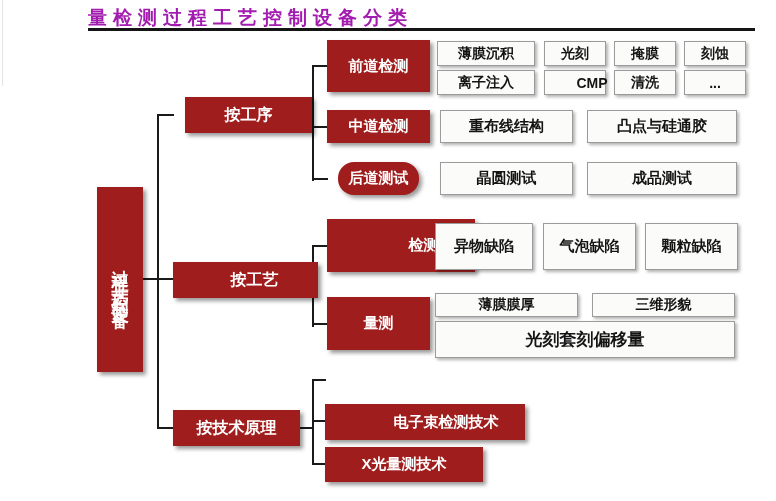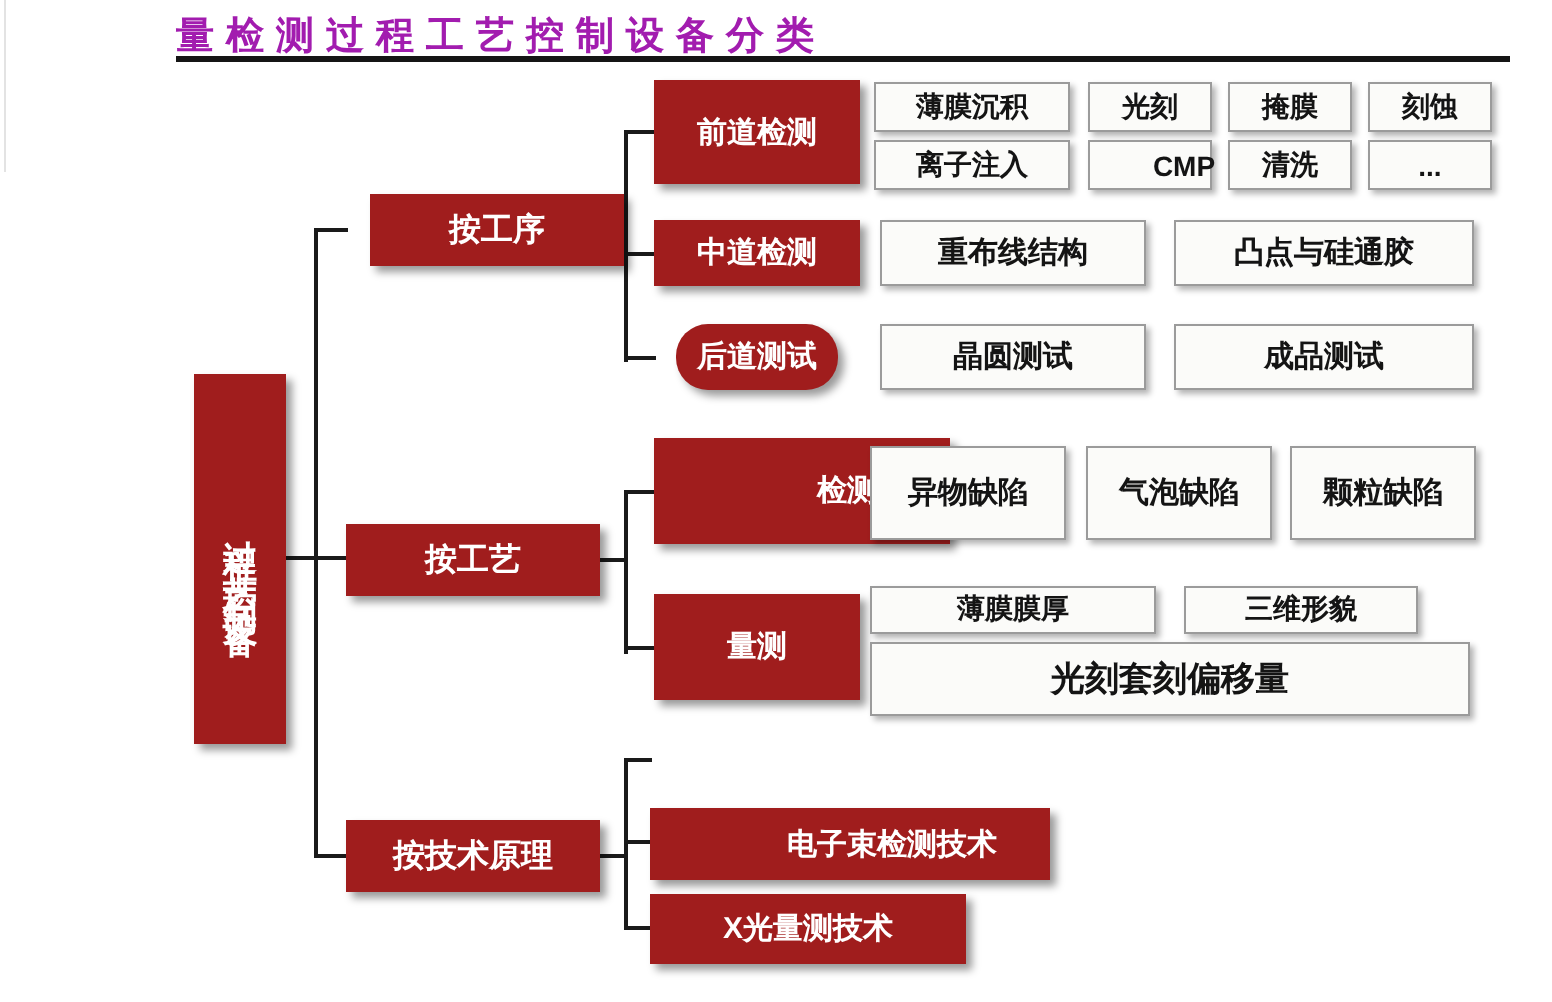--- a/index.html
+++ b/index.html
@@ -66,21 +66,21 @@
   <div class="line" style="left:312px;top:379px;width:2px;height:86px;"></div>
   <div class="line" style="left:312px;top:379px;width:14px;height:2px;"></div>
   <div class="line" style="left:312px;top:420px;width:14px;height:2px;"></div>
   <div class="line" style="left:312px;top:463px;width:14px;height:2px;"></div>
 
   <div class="node" style="left:97px;top:187px;width:46px;height:185px;">
     <span class="root-label">过程工艺控制设备</span>
   </div>
 
   <div class="node" style="left:173px;top:97px;width:127px;height:36px;margin-left:12px;">按工序</div>
-  <div class="node" style="left:173px;top:262px;width:127px;height:36px;">按工艺</div>
+  <div class="node" style="left:173px;top:262px;width:127px;height:36px;padding-left:18px;">按工艺</div>
   <div class="node" style="left:173px;top:410px;width:127px;height:36px;">按技术原理</div>
 
   <div class="node small" style="left:327px;top:40px;width:103px;height:52px;">前道检测</div>
   <div class="node small" style="left:327px;top:110px;width:103px;height:33px;">中道检测</div>
   <div class="node small" style="left:338px;top:162px;width:81px;height:33px;border-radius:16px;">后道测试</div>
 
   <div class="node small" style="left:327px;top:219px;width:103px;height:53px;padding-left:45px;">检测</div>
   <div class="node small" style="left:327px;top:297px;width:103px;height:53px;">量测</div>
 
   <div class="node small" style="left:325px;top:404px;width:158px;height:36px;padding-left:42px;">电子束检测技术</div>
@@ -100,16 +100,16 @@
   <div class="leaf" style="left:587px;top:110px;width:150px;height:33px;font-size:15px;">凸点与硅通胶</div>
 
   <div class="leaf" style="left:440px;top:162px;width:133px;height:33px;font-size:15px;">晶圆测试</div>
   <div class="leaf" style="left:587px;top:162px;width:150px;height:33px;font-size:15px;">成品测试</div>
 
   <div class="leaf" style="left:435px;top:223px;width:98px;height:47px;font-size:15px;">异物缺陷</div>
   <div class="leaf" style="left:543px;top:223px;width:93px;height:47px;font-size:15px;">气泡缺陷</div>
   <div class="leaf" style="left:645px;top:223px;width:93px;height:47px;font-size:15px;">颗粒缺陷</div>
 
   <div class="leaf" style="left:435px;top:293px;width:143px;height:24px;">薄膜膜厚</div>
-  <div class="leaf" style="left:592px;top:293px;width:117px;height:24px;">三维形貌</div>
+  <div class="leaf" style="left:592px;top:293px;width:143px;height:24px;">三维形貌</div>
   <div class="leaf" style="left:435px;top:321px;width:300px;height:37px;font-size:17px;text-align:center;">光刻套刻偏移量</div>
 
 </div>
 
 </body></html>

